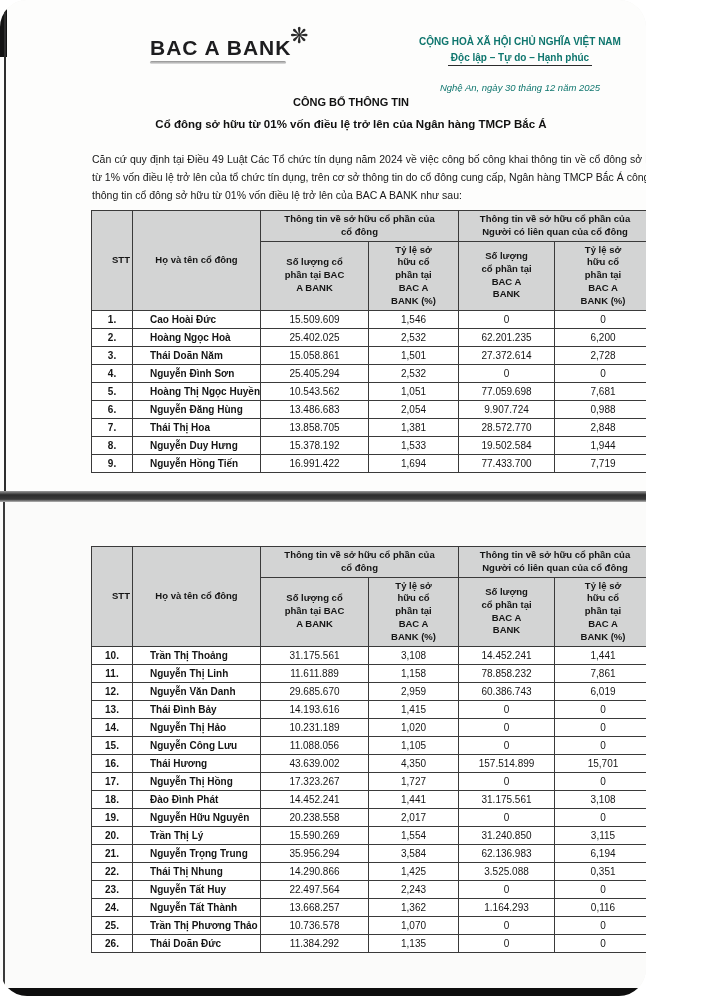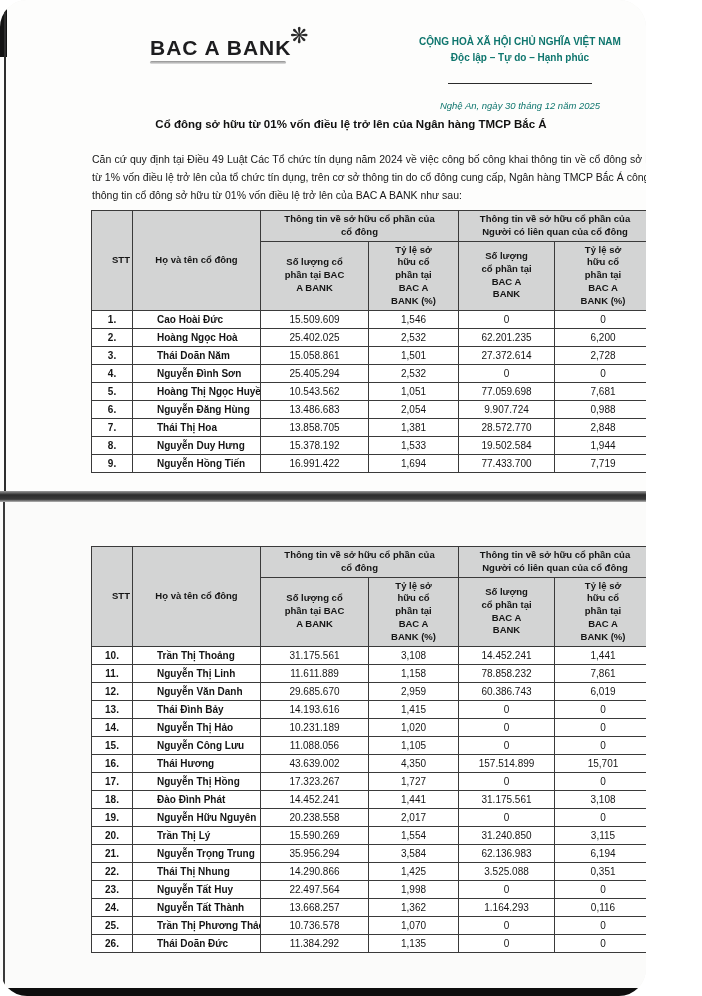--- a/index.html
+++ b/index.html
@@ -26,42 +26,42 @@
   
   .logo { position:absolute; left:150px; top:36px; }
   .logo-text { font-size:21px; font-weight:bold; letter-spacing:1px; color:#1d1d1f; }
   .logo-star { position:absolute; right:-17px; top:-13px; font-size:22px; color:#2a2a2a; }
   .logo-underline { width:136px; height:3px; margin-top:1px;
     background:linear-gradient(180deg,#8f8f8f,#e2e2e2); border-radius:2px; }
 
   .national-header { position:absolute; left:388px; top:36px; width:264px; text-align:center; color:#0f766e; }
   .nh-line1 { font-size:10px; font-weight:bold; }
   .nh-line2 { font-size:10px; font-weight:bold; display:inline-block; margin-top:2px;
-    padding:0 3px 20px 3px; border-bottom:1px solid #2b2b2b; }
+    padding:0 3px 2px 3px; border-bottom:1px solid #2b2b2b; }
   .nh-line3 { font-size:9.5px; font-style:italic; margin-top:16px; }
 
   .doc-title { position:absolute; left:0; top:96px; width:702px; text-align:center;
     font-size:11px; font-weight:bold; color:#111; }
   .doc-subtitle { position:absolute; left:0; top:118px; width:702px; text-align:center;
     font-size:11.5px; font-weight:bold; color:#111; }
   .doc-intro { position:absolute; left:92px; top:150px; width:572px; font-size:10.5px;
     line-height:1.72; text-align:justify; color:#161616; }
 
   
   .tbl { border-collapse:collapse; table-layout:fixed; width:560px; background:#ffffff; }
   .tbl-1 { position:absolute; left:91px; top:210px; }
   .tbl-2 { position:absolute; left:91px; top:44px; }
   .tbl th, .tbl td { border:1px solid #3a3a3a; color:#141414; }
   .tbl th { background:#d3d4d4; font-weight:bold; font-size:9.5px; line-height:1.35;
     padding:2px 20px; text-align:center; vertical-align:middle; }
   .tbl thead tr.hdr-group th { height:30px; }
   .tbl thead tr.hdr-sub th { height:43px; }
   .tbl tbody td { height:18px; font-size:10px; padding:1px 4px; vertical-align:middle; background:#fff; }
   .tbl tbody td:nth-child(1) { font-weight:bold; text-align:center; }
-  .tbl tbody td:nth-child(2) { font-weight:bold; text-align:left; padding-left:24px;
+  .tbl tbody td:nth-child(2) { font-weight:bold; text-align:left; padding-left:17px;
     white-space:nowrap; overflow:hidden; }
   .tbl tbody td:nth-child(n+3) { text-align:center; }
   col.c-stt  { width:41px; }
   col.c-name { width:128px; }
   col.c-q1   { width:108px; }
   col.c-p1   { width:90px; }
   col.c-q2   { width:96px; }
   col.c-p2   { width:97px; }
 </style>
 </head>
@@ -79,20 +79,21 @@
       <span class="logo-star">❋</span>
       <div class="logo-underline"></div>
     </div>
 
     <div class="national-header">
       <div class="nh-line1">CỘNG HOÀ XÃ HỘI CHỦ NGHĨA VIỆT NAM</div>
       <div><span class="nh-line2">Độc lập – Tự do – Hạnh phúc</span></div>
       <div class="nh-line3">Nghệ An, ngày 30 tháng 12 năm 2025</div>
     </div>
 
+    <h1 class="doc-title">CÔNG BỐ THÔNG TIN</h1>
     <h2 class="doc-subtitle">Cổ đông sở hữu từ 01% vốn điều lệ trở lên của Ngân hàng TMCP Bắc Á</h2>
     <p class="doc-intro">Căn cứ quy định tại Điều 49 Luật Các Tổ chức tín dụng năm 2024 về việc công bố công khai thông tin về cổ đông sở hữu từ 1% vốn điều lệ trở lên của tổ chức tín dụng, trên cơ sở thông tin do cổ đông cung cấp, Ngân hàng TMCP Bắc Á công bố thông tin cổ đông sở hữu từ 01% vốn điều lệ trở lên của BAC A BANK như sau:</p>
 
     <table class="tbl tbl-1">
       <colgroup>
         <col class="c-stt">
           <col class="c-name">
           <col class="c-q1">
           <col class="c-p1">
           <col class="c-q2">
@@ -320,21 +321,21 @@
             <td>Thái Thị Nhung</td>
             <td>14.290.866</td>
             <td>1,425</td>
             <td>3.525.088</td>
             <td>0,351</td>
           </tr>
           <tr>
             <td>23.</td>
             <td>Nguyễn Tất Huy</td>
             <td>22.497.564</td>
-            <td>1,998</td>
+            <td>2,243</td>
             <td>0</td>
             <td>0</td>
           </tr>
           <tr>
             <td>24.</td>
             <td>Nguyễn Tất Thành</td>
             <td>13.668.257</td>
             <td>1,362</td>
             <td>1.164.293</td>
             <td>0,116</td>

